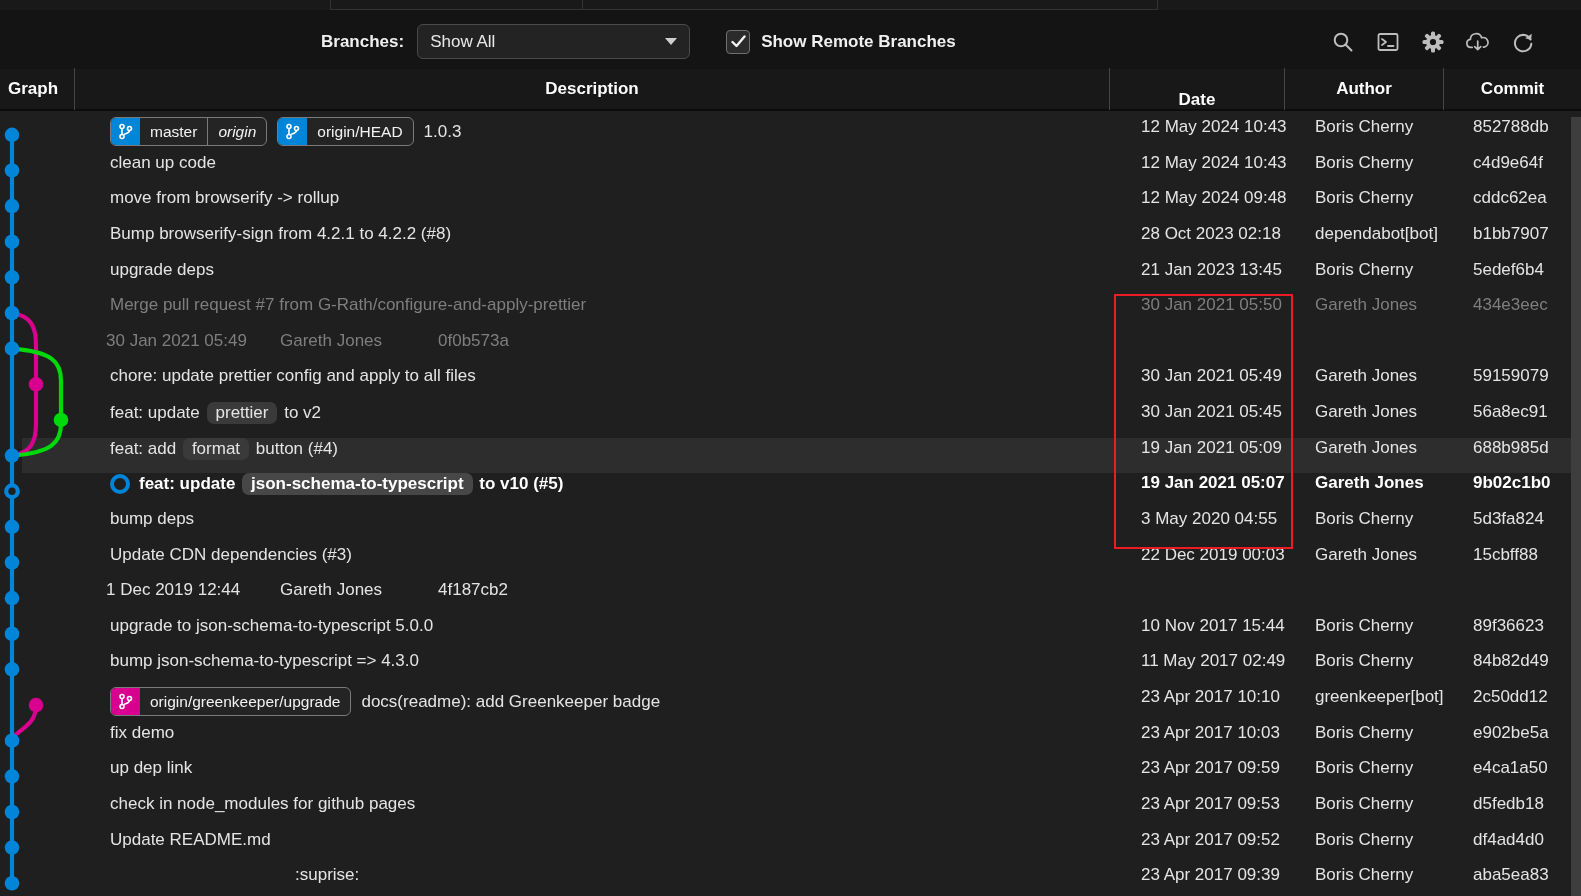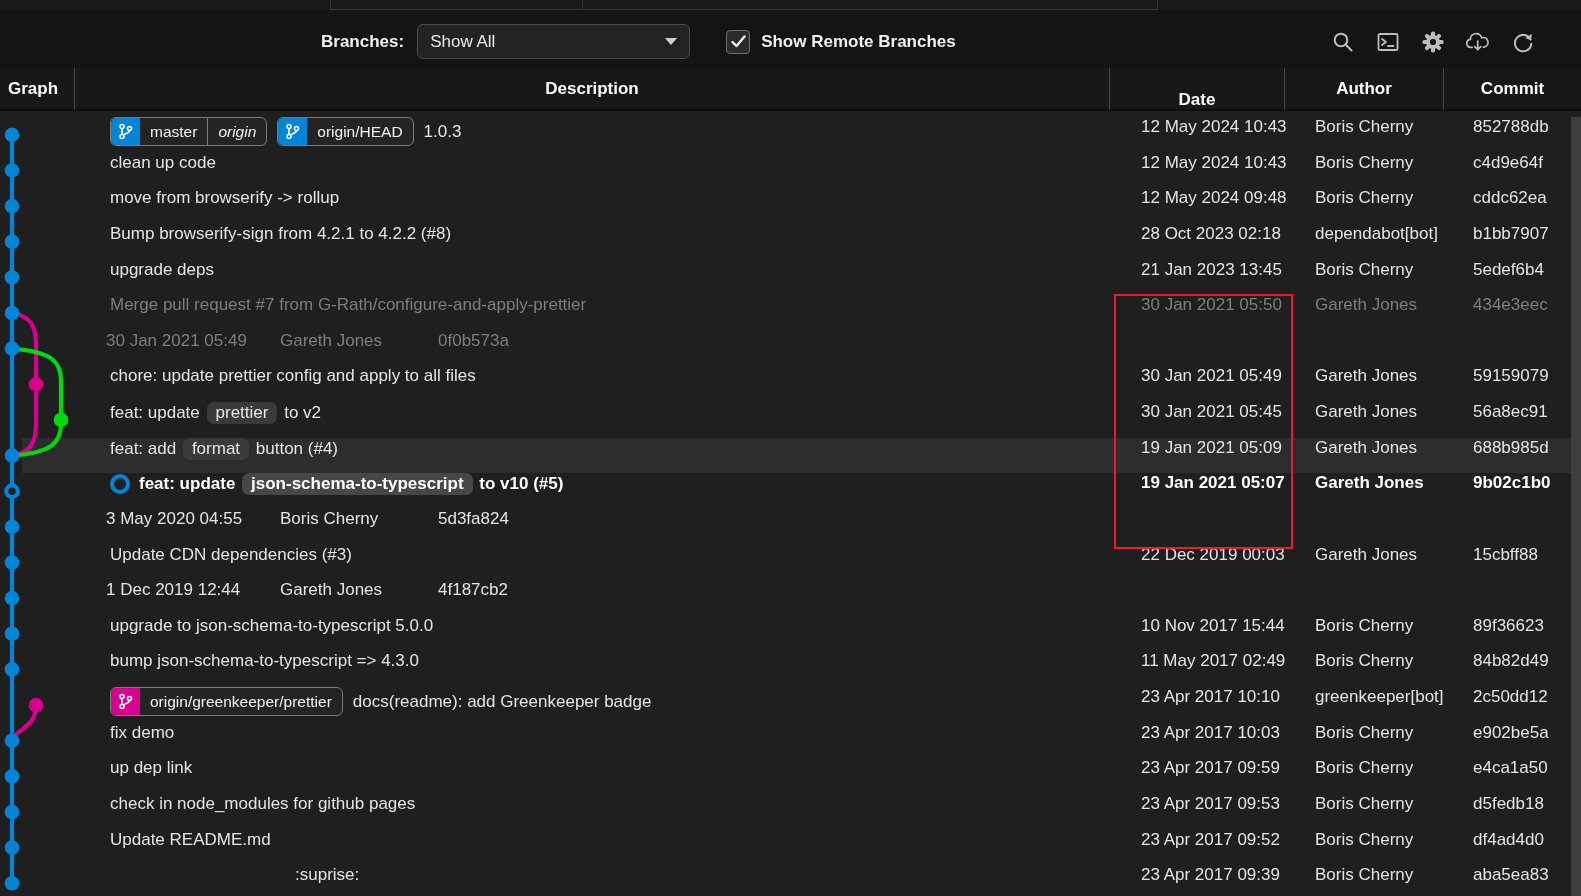--- a/index.html
+++ b/index.html
@@ -285,20 +285,23 @@
         <div class="cell c-desc">
           <span class="head-ring"></span>
           <span class="msg"><span>feat: update </span><span class="chip">json-schema-to-typescript</span><span> to v10 (#5)</span></span>
         </div>
         <div class="cell c-date">19 Jan 2021 05:07</div>
         <div class="cell c-author">Gareth Jones</div>
         <div class="cell c-commit">9b02c1b0</div>
       </div>
       <div class="row">
         <div class="cell c-graph"></div>
+        <div class="cell c-desc">
+          <span class="msg"><span>bump deps</span></span>
+        </div>
         <div class="cell c-date">3 May 2020 04:55</div>
         <div class="cell c-author">Boris Cherny</div>
         <div class="cell c-commit">5d3fa824</div>
       </div>
       <div class="row">
         <div class="cell c-graph"></div>
         <div class="cell c-desc">
           <span class="msg"><span>Update CDN dependencies (#3)</span></span>
         </div>
         <div class="cell c-date">22 Dec 2019 00:03</div>
@@ -334,21 +337,21 @@
         <div class="cell c-desc">
           <span class="badge">
             <span class="badge-icon" style="background: rgb(217, 0, 143);">
               <svg width="15" height="17" viewBox="0 0 15 17">
                 <circle cx="4" cy="3.5" r="2" fill="none" stroke="#fff" stroke-width="1.6"></circle>
                 <circle cx="4" cy="13.5" r="2" fill="none" stroke="#fff" stroke-width="1.6"></circle>
                 <circle cx="11.5" cy="5.5" r="2" fill="none" stroke="#fff" stroke-width="1.6"></circle>
                 <path d="M4 5.5 V11.5 M11.5 7.5 C11.5 10 8 10.5 6 11.5" fill="none" stroke="#fff" stroke-width="1.6"></path>
               </svg>
             </span>
-            <span class="badge-seg">origin/greenkeeper/prettier</span>
+            <span class="badge-seg">origin/greenkeeper/upgrade</span>
           </span>
           <span class="msg"><span>docs(readme): add Greenkeeper badge</span></span>
         </div>
         <div class="cell c-date">23 Apr 2017 10:10</div>
         <div class="cell c-author">greenkeeper[bot]</div>
         <div class="cell c-commit">2c50dd12</div>
       </div>
       <div class="row">
         <div class="cell c-graph"></div>
         <div class="cell c-desc">

